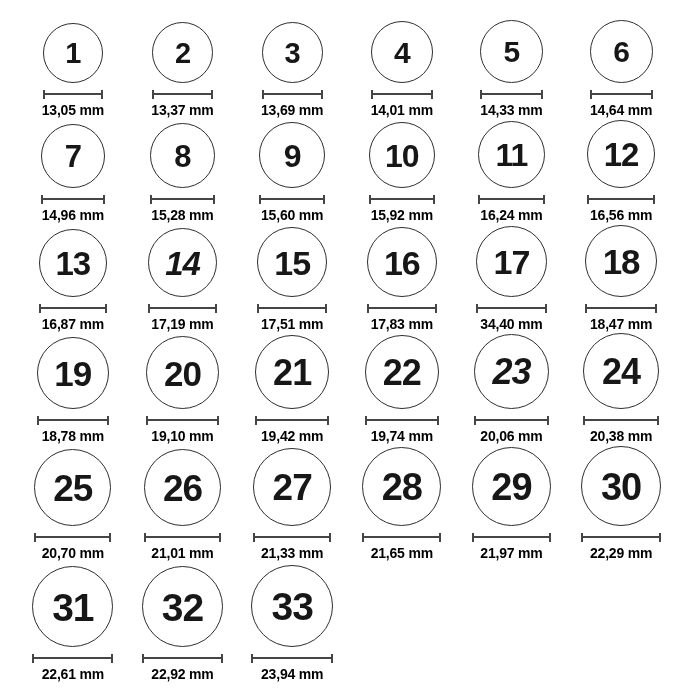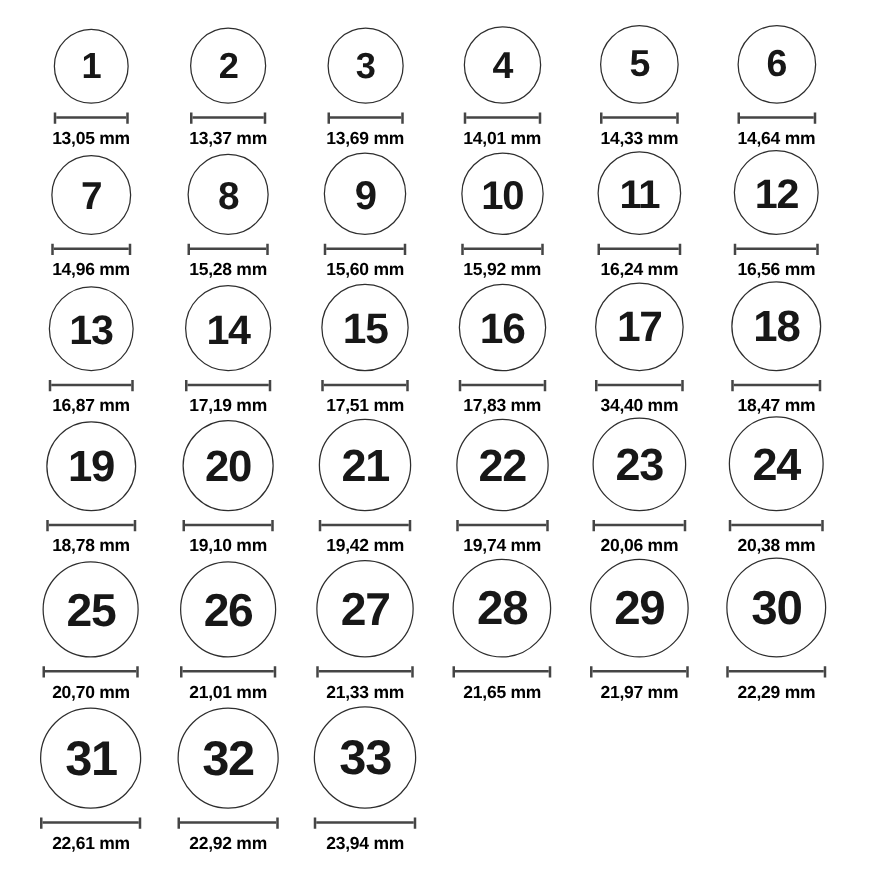--- a/index.html
+++ b/index.html
@@ -199,21 +199,21 @@
       <div class="cell">
     <div class="circle" style="width: 68px; height: 68px;">
       <span class="num" style="font-size: 33px;">13</span>
     </div>
     <div class="ruler" style="width: 68px;">
       <span class="line"></span>
     </div>
     <div class="label">16,87 mm</div>
   </div>
       <div class="cell">
-    <div class="circle" style="width: 69px; height: 69px;">
+    <div class="circle" style="width: 69px; height: 69px; font-style: italic;">
       <span class="num" style="font-size: 33px;">14</span>
     </div>
     <div class="ruler" style="width: 69px;">
       <span class="line"></span>
     </div>
     <div class="label">17,19 mm</div>
   </div>
       <div class="cell">
     <div class="circle" style="width: 70px; height: 70px;">
       <span class="num" style="font-size: 34px;">15</span>
@@ -282,21 +282,21 @@
       <div class="cell">
     <div class="circle" style="width: 74px; height: 74px;">
       <span class="num" style="font-size: 36px;">22</span>
     </div>
     <div class="ruler" style="width: 74px;">
       <span class="line"></span>
     </div>
     <div class="label">19,74 mm</div>
   </div>
       <div class="cell">
-    <div class="circle" style="width: 75px; height: 75px;">
+    <div class="circle" style="width: 75px; height: 75px; font-style: italic;">
       <span class="num" style="font-size: 36px;">23</span>
     </div>
     <div class="ruler" style="width: 75px;">
       <span class="line"></span>
     </div>
     <div class="label">20,06 mm</div>
   </div>
       <div class="cell">
     <div class="circle" style="width: 76px; height: 76px;">
       <span class="num" style="font-size: 36px;">24</span>

